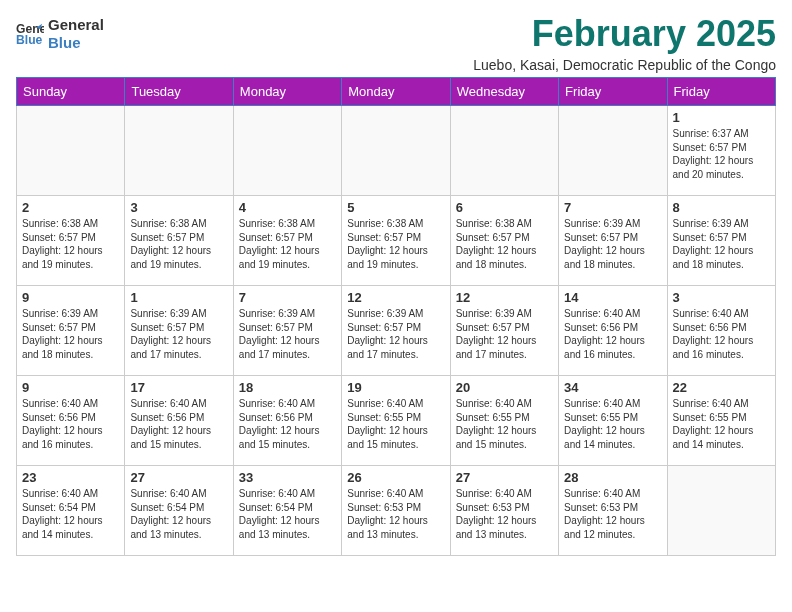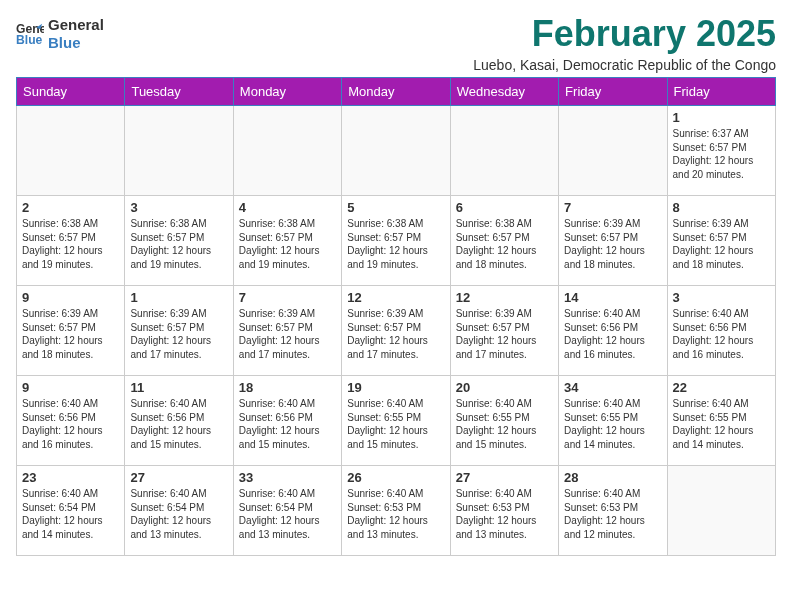--- a/index.html
+++ b/index.html
@@ -229,21 +229,21 @@
       </tr>
       <tr>
         <td>
           <span class="day-num">9</span>
           <div class="cell-text" style="white-space: pre-line;">Sunrise: 6:40 AM
 Sunset: 6:56 PM
 Daylight: 12 hours
 and 16 minutes.</div>
         </td>
         <td>
-          <span class="day-num">11</span>
+          <span class="day-num">17</span>
           <div class="cell-text" style="white-space: pre-line;">Sunrise: 6:40 AM
 Sunset: 6:56 PM
 Daylight: 12 hours
 and 15 minutes.</div>
         </td>
         <td>
           <span class="day-num">18</span>
           <div class="cell-text" style="white-space: pre-line;">Sunrise: 6:40 AM
 Sunset: 6:56 PM
 Daylight: 12 hours

